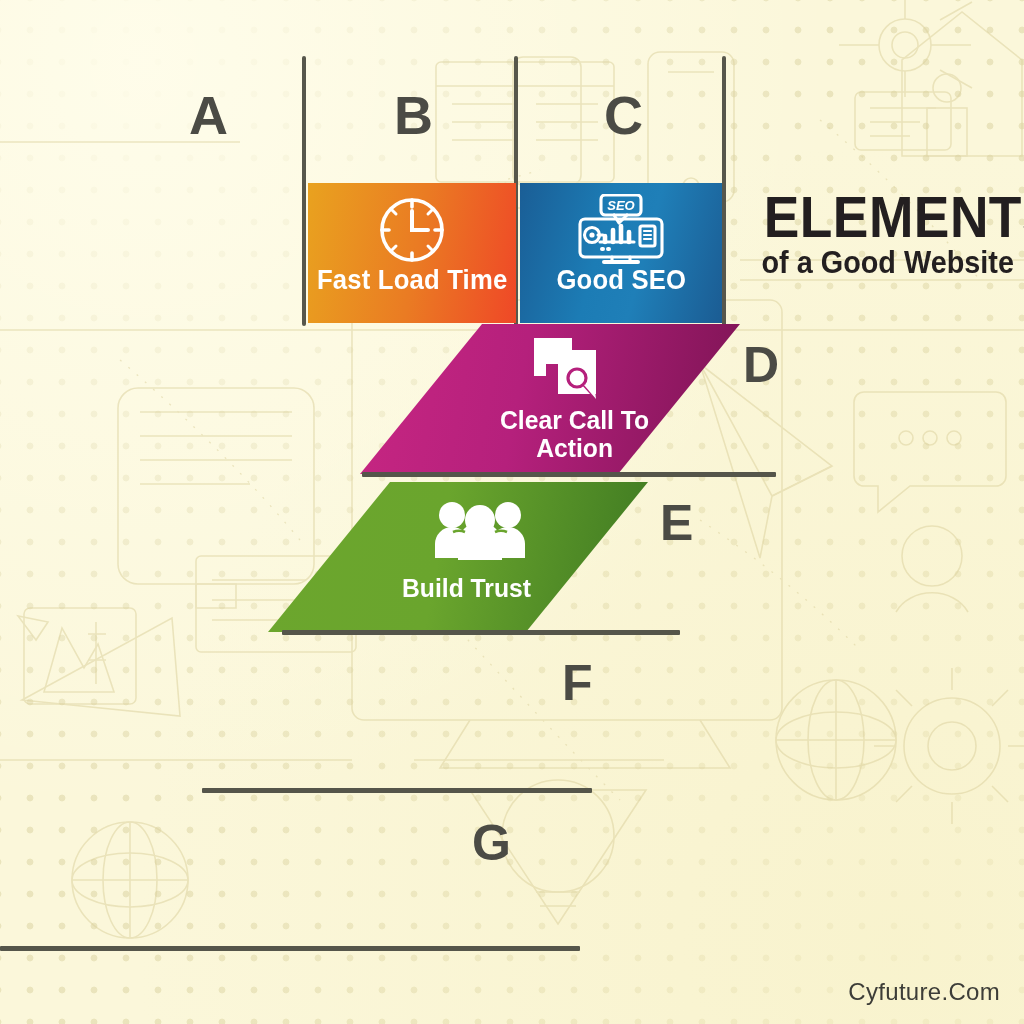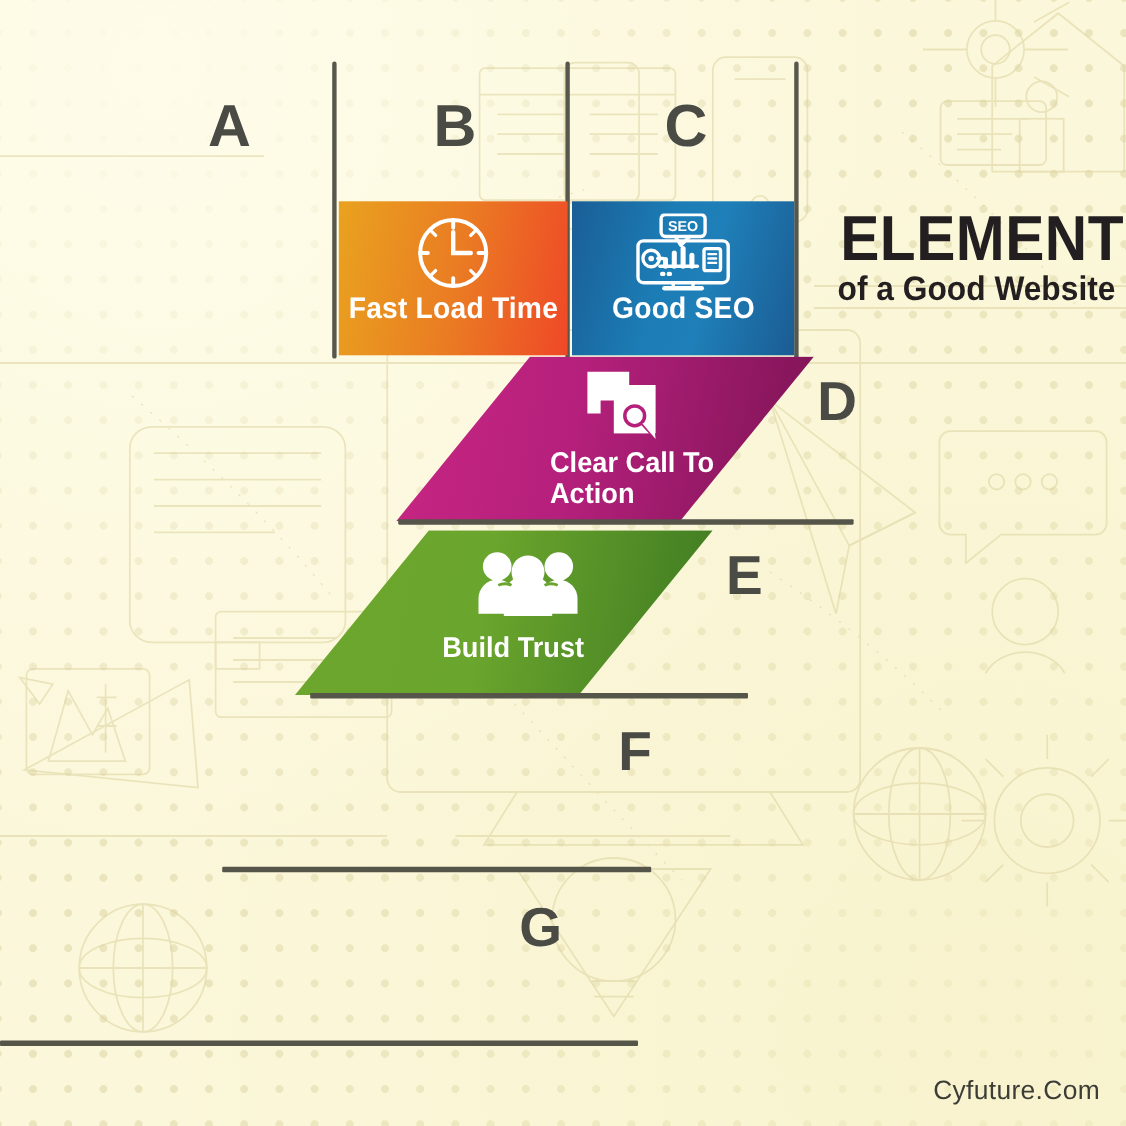--- a/index.html
+++ b/index.html
@@ -101,20 +101,21 @@
     align-items: center;
     justify-content: flex-start;
     overflow: hidden;
   }
   .topcard .tc-icon {
     margin-top: 14px;
     height: 66px;
     display: flex;
     align-items: center;
     justify-content: center;
+    font-style: italic;
   }
   .topcard .tc-icon svg { display: block; }
   .topcard .tc-label {
     font-family: "Liberation Sans Narrow", "Liberation Sans", sans-serif;
     font-weight: bold;
     font-size: 27px;
     color: #ffffff;
     letter-spacing: 0.2px;
     white-space: nowrap;
     transform: scaleX(0.95);
@@ -133,20 +134,21 @@
   }
   #card-c {
     left: 520px; width: 202px;
     background: linear-gradient(105deg, #1a5e96 0%, #1c7cb5 40%, #1f7fb8 60%, #1b5c93 100%);
   }
 
   
   .band {
     position: absolute;
     overflow: hidden;
+    text-align: center;
   }
   .band .bd-icon {
     position: absolute;
     display: flex;
     align-items: center;
     justify-content: center;
   }
   .band .bd-icon svg { display: block; }
   .band .bd-label {
     position: absolute;

